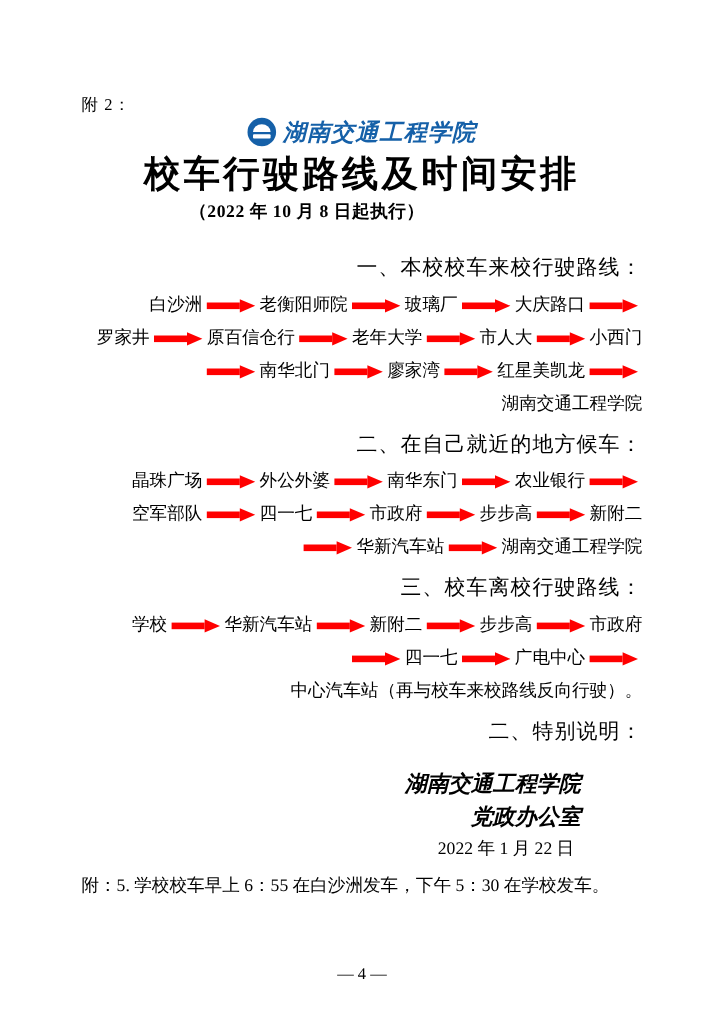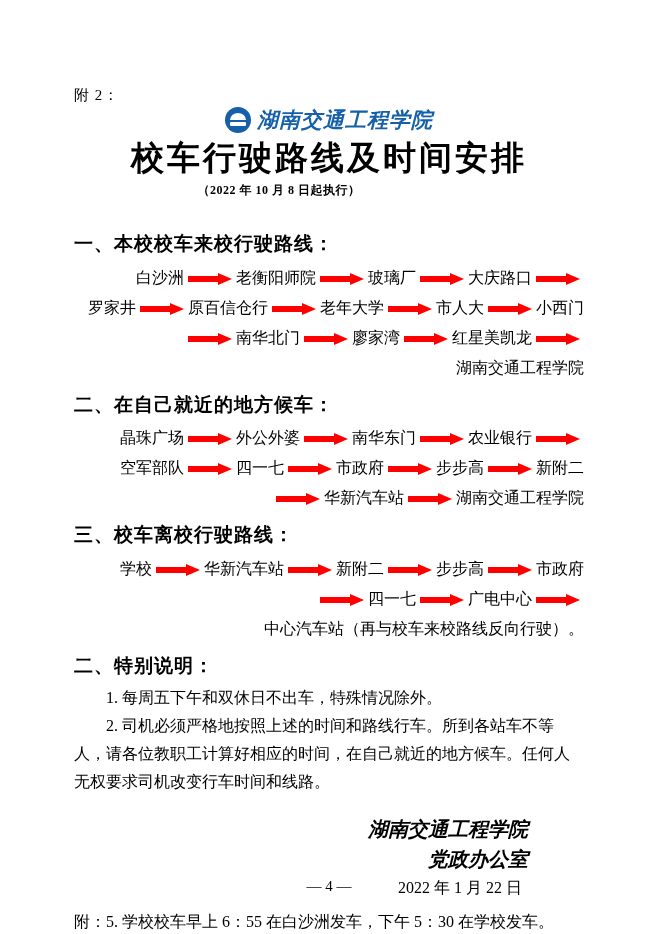--- a/index.html
+++ b/index.html
@@ -85,36 +85,37 @@
     font-weight: bold;
     letter-spacing: 3px;
     font-family: "Liberation Serif", "DejaVu Serif", serif;
   }
   .doc-subtitle {
     position: absolute;
     left: 0;
     top: 182px;
     width: 558px;
     text-align: center;
-    font-size: 12px;
+    font-size: 16px;
     font-weight: bold;
     letter-spacing: 0.5px;
   }
   .content {
     position: absolute;
     left: 74px;
     top: 222px;
     width: 510px;
   }
   .section-heading {
     font-size: 19px;
-    font-weight: bold;
+    font-weight: normal;
     letter-spacing: 1px;
     margin: 8px 0 4px 0;
     line-height: 1.5;
+    text-align: right;
   }
   .route-block {
     font-size: 16px;
     line-height: 30px;
     color: #000;
     text-align: right;
   }
   .route-line {
     display: block;
     white-space: normal;
@@ -234,24 +235,20 @@
     </div>
 
     <div class="section-heading">三、校车离校行驶路线：</div>
     <div class="route-block">
       <span class="route-line indent">
         <span class="node">学校</span><span class="arrow"><span class="shaft"></span><span class="head"></span></span><span class="node">华新汽车站</span><span class="arrow"><span class="shaft"></span><span class="head"></span></span><span class="node">新附二</span><span class="arrow"><span class="shaft"></span><span class="head"></span></span><span class="node">步步高</span><span class="arrow"><span class="shaft"></span><span class="head"></span></span><span class="node">市政府</span><span class="arrow"><span class="shaft"></span><span class="head"></span></span><span class="node">四一七</span><span class="arrow"><span class="shaft"></span><span class="head"></span></span><span class="node">广电中心</span><span class="arrow"><span class="shaft"></span><span class="head"></span></span><span class="node">中心汽车站（再与校车来校路线反向行驶）。</span>
       </span>
     </div>
 
     <div class="section-heading">二、特别说明：</div>
-    <div class="notes">
-      <div class="note-item">1. 每周五下午和双休日不出车，特殊情况除外。</div>
-      <div class="note-para">2. 司机必须严格地按照上述的时间和路线行车。所到各站车不等人，请各位教职工计算好相应的时间，在自己就近的地方候车。任何人无权要求司机改变行车时间和线路。</div>
-    </div>
 
     <div class="signature">
       <div class="sig-org">湖南交通工程学院</div>
       <div class="sig-office">党政办公室</div>
       <div class="sig-date">2022 年 1 月 22 日</div>
     </div>
 
     <div class="footnotes">
       <div class="footnote-first">
         <span>附：</span><span>5. 学校校车早上 6：55 在白沙洲发车，下午 5：30 在学校发车。</span>

